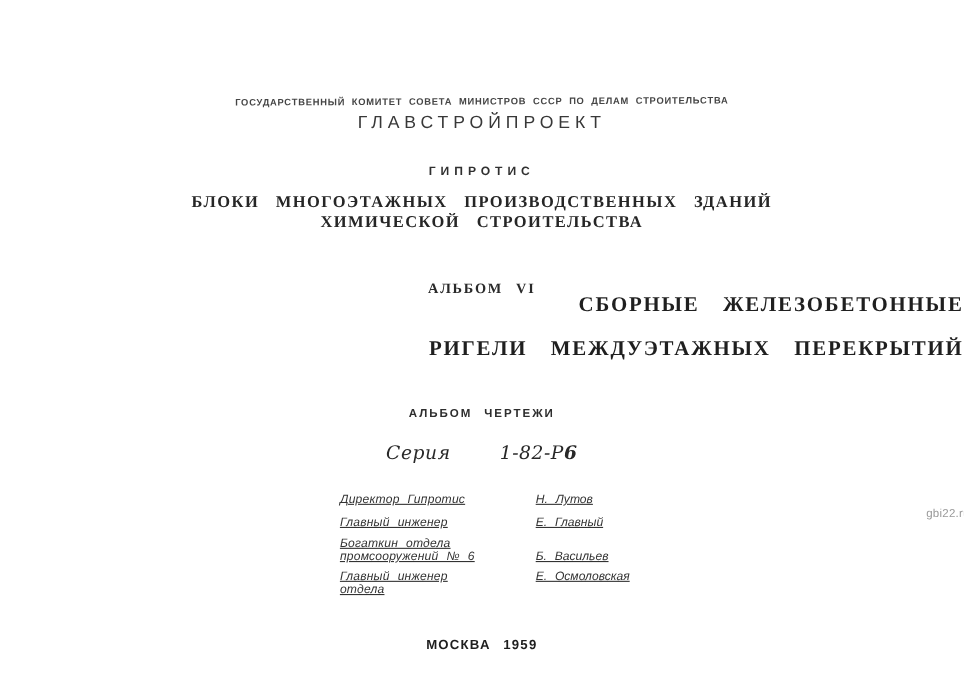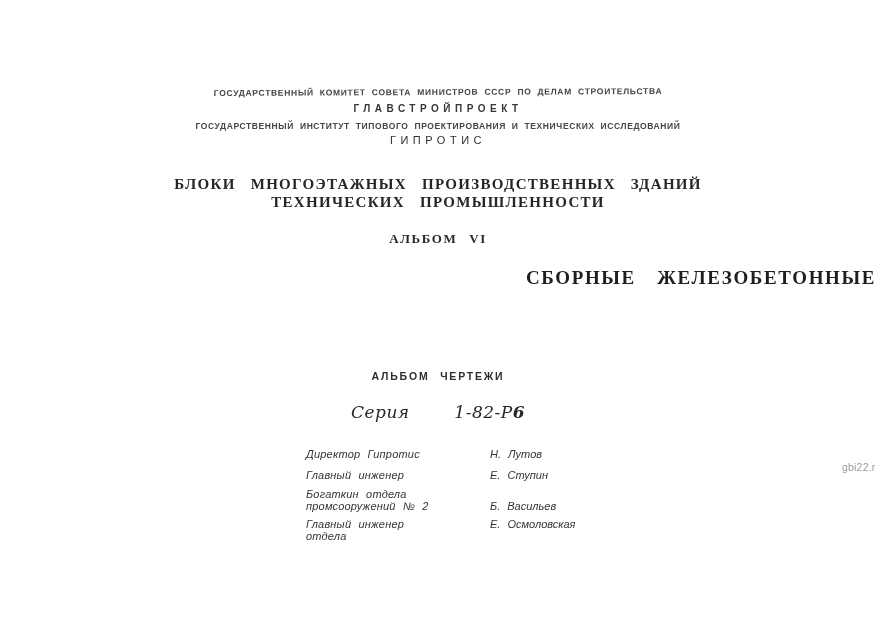--- a/index.html
+++ b/index.html
@@ -29,54 +29,54 @@
     top: 56px;
     font-size: 8.5px;
     font-weight: bold;
     letter-spacing: 0.7px;
     word-spacing: 3px;
     color: #454545;
     transform: rotate(-0.25deg);
   }
   .h-glav {
     top: 72px;
-    font-size: 10px;
-    font-weight: bold;
+    font-size: 16px;
+    font-weight: normal;
     letter-spacing: 4.5px;
     color: #383838;
   }
   .h-institute {
     top: 90px;
     font-size: 8.5px;
     font-weight: bold;
     letter-spacing: 0.6px;
     word-spacing: 3px;
     color: #454545;
   }
   .h-giprotis {
-    top: 103px;
+    top: 119px;
     font-size: 11px;
-    font-weight: normal;
+    font-weight: bold;
     letter-spacing: 4.5px;
     color: #303030;
   }
   
   .subject {
     font-family: "Liberation Serif", serif;
     font-weight: bold;
     font-size: 15px;
     letter-spacing: 1.3px;
     word-spacing: 10px;
     color: #262626;
   }
   .subject-1 { top: 145px; }
   .subject-2 { top: 163px; }
   
   .album {
-    top: 200px;
+    top: 223px;
     font-family: "Liberation Serif", serif;
     font-weight: bold;
     font-size: 13px;
     letter-spacing: 1.6px;
     word-spacing: 7px;
     color: #2a2a2a;
   }
   
   .big-title {
     font-family: "Liberation Serif", serif;
@@ -114,21 +114,22 @@
     position: absolute;
     left: 306px;
     top: 417px;
     width: 288px;
     font-style: italic;
     font-size: 11px;
     color: #333333;
   }
   .sig-row {
     display: flex;
-    justify-content: space-between;
+    justify-content: center;
+    text-decoration: underline;
   }
   .sig-row-1, .sig-row-2, .sig-row-5 { align-items: baseline; }
   .sig-row-3 { align-items: flex-end; }
   .sig-row-4 { align-items: flex-start; }
   .sig-row-1 { margin-bottom: 9px; }
   .sig-row-2 { margin-bottom: 7px; }
   .sig-row-3 { margin-bottom: 6px; }
   .sig-row-4 { margin-bottom: 5px; }
   .sig-role {
     width: 178px;
@@ -161,61 +162,62 @@
     letter-spacing: 0.2px;
   }
 </style>
 </head>
 <body>
 
 <div class="page">
 
   <div class="cline h-committee">ГОСУДАРСТВЕННЫЙ КОМИТЕТ СОВЕТА МИНИСТРОВ СССР ПО ДЕЛАМ СТРОИТЕЛЬСТВА</div>
   <div class="cline h-glav">ГЛАВСТРОЙПРОЕКТ</div>
-  <div class="cline h-institute">ГОСУДАРСТВЕННЫЙ ИНСТИТУТ ТИПОВОГО ПРОЕКТИРОВАНИЯ И ТЕХНИЧЕСКИХ ИССЛЕДОВАНИЙ</div>
   <div class="cline h-giprotis">ГИПРОТИС</div>
 
   <div class="cline subject subject-1">БЛОКИ МНОГОЭТАЖНЫХ ПРОИЗВОДСТВЕННЫХ ЗДАНИЙ</div>
-  <div class="cline subject subject-2">ТЕХНИЧЕСКИХ ПРОМЫШЛЕННОСТИ</div>
+  <div class="cline subject subject-2">ХИМИЧЕСКОЙ СТРОИТЕЛЬСТВА</div>
 
   <div class="cline album">АЛЬБОМ VI</div>
 
   <div class="cline big-title big-title-1">СБОРНЫЕ ЖЕЛЕЗОБЕТОННЫЕ</div>
+  <div class="cline big-title big-title-2">РИГЕЛИ МЕЖДУЭТАЖНЫХ ПЕРЕКРЫТИЙ</div>
 
   <div class="cline doctype">АЛЬБОМ ЧЕРТЕЖИ</div>
 
   <div class="cline series"><span>Серия</span>&nbsp;&nbsp;&nbsp;<span>1-82-Р</span><span class="series-bold">6</span></div>
 
   <div class="signatures">
 
     <div class="sig-row sig-row-1">
       <div class="sig-role">Директор Гипротис</div>
       <div class="sig-name">Н. Лутов</div>
     </div>
 
     <div class="sig-row sig-row-2">
       <div class="sig-role">Главный инженер</div>
-      <div class="sig-name">Е. Ступин</div>
+      <div class="sig-name">Е. Главный</div>
     </div>
 
     <div class="sig-row sig-row-3">
       <div class="sig-role">
         <div>Богаткин отдела</div>
-        <div>промсооружений № 2</div>
+        <div>промсооружений № 6</div>
       </div>
       <div class="sig-name">Б. Васильев</div>
     </div>
 
     <div class="sig-row sig-row-4">
       <div class="sig-role">
         <div>Главный инженер</div>
         <div>отдела</div>
       </div>
       <div class="sig-name">Е. Осмоловская</div>
     </div>
 
 
   </div>
 
+  <div class="cline footer">МОСКВА 1959</div>
 
   <div class="watermark">gbi22.ru</div>
 
 </div>
 
 </body></html>

